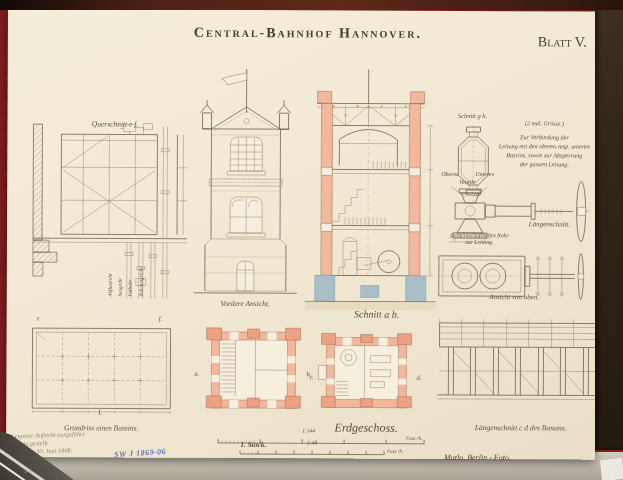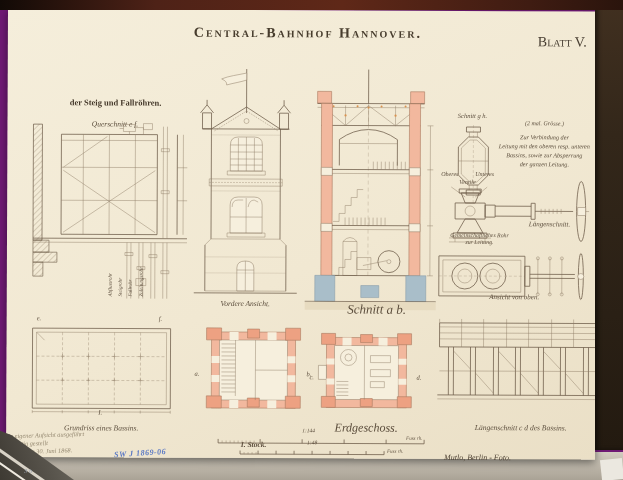--- a/index.html
+++ b/index.html
@@ -1,21 +1,21 @@
 <!DOCTYPE html>
 <html style="--ink: #6b5a47; --ink2: #8d7b64; --paper: #f1e8d2; --paper2: #f6efdd; --wall: #f2b89e; --wallDark: #eda182; --wallStroke: #a97a5f; --bluegray: #a9bec9; --blueInk: #5b79c4; --pencil: #93876f;"><head>
 <meta charset="utf-8">
 <style>
   :root{
     --ink:#6b5a47; --ink2:#8d7b64; --paper:#f1e8d2; --paper2:#f6efdd;
     --wall:#f2b89e; --wallDark:#eda182; --wallStroke:#a97a5f;
     --bluegray:#a9bec9; --blueInk:#5b79c4; --pencil:#93876f;
   }
   html,body{margin:0;padding:0;background:#333;}
-  .stage{position:relative;width:623px;height:480px;background:#701a75;overflow:hidden;
+  .stage{position:relative;width:623px;height:480px;background:#7f1d1d;overflow:hidden;
          font-family:"Liberation Serif",serif;}
   .stage>div,.stage>span{position:absolute;}
   .band-top{left:0;top:0;width:623px;height:10px;z-index:6;
     background:linear-gradient(90deg,#120a06,#4e2217 25%,#5f2818 55%,#3f1c12 85%,#2a140c);}
   .band-right{left:595px;top:0;width:28px;height:450px;z-index:5;
     background:linear-gradient(180deg,#413020 0%,#33271a 30%,#2a2015 70%,#231a10 100%);
     box-shadow:inset 3px 0 4px rgba(0,0,0,.5);}
   .bottom-strip{left:0;top:452px;width:623px;height:28px;z-index:1;
     background:linear-gradient(180deg,#d3cdc0,#a9a295);}
   .corner-white{left:601px;top:459px;width:22px;height:21px;background:#ebe8e0;z-index:3;transform:rotate(-6deg);}
@@ -55,21 +55,20 @@
 
 <div class="stage">
   <div class="bottom-strip"></div>
   <div class="corner-white"></div>
 
   <div class="sheet">
     <span class="t title ctr" style="left:130px;top:15px;width:340px;">Central-Bahnhof Hannover.</span>
     <span class="t blatt" style="left:530px;top:23px;">Blatt V.</span>
 
 
-    <span class="t head ctr" style="left:38px;top:88px;width:140px;">der Steig und Fallröhren.</span>
     <span class="t it ctr" style="left:55px;top:110px;width:105px;font-size:7.5px;">Querschnitt e f.</span>
 
     <svg style="left:24px;top:111px;width:158px;height:182px;" viewBox="0 0 158 182">
       <defs>
         <pattern id="h1" width="4" height="4" patternUnits="userSpaceOnUse" patternTransform="rotate(45)">
           <line x1="0" y1="0" x2="0" y2="4" stroke="#8d7b64" stroke-width="0.6"></line>
         </pattern>
       </defs>
       <rect x="2" y="4" width="9" height="116" fill="url(#h1)" stroke="#6b5a47" stroke-width=".7"></rect>
       <rect x="2" y="120" width="16" height="12" fill="url(#h1)" stroke="#6b5a47" stroke-width=".6"></rect>
@@ -236,21 +235,21 @@
       <rect x="10" y="206" width="20" height="26" class="fb"></rect>
       <rect x="101" y="206" width="20" height="26" class="fb"></rect>
       <rect x="56" y="216" width="18" height="12" class="fb"></rect>
       <line x1="0" y1="232" x2="131" y2="232" class="ln"></line>
       <rect x="0" y="232.5" width="131" height="8" fill="#e7dbc0" stroke="none"></rect>
       <g class="lt">
           <line x1="125" y1="56" x2="125" y2="206"></line>
           <path d="M122,56 h6 M122,100 h6 M122,156 h6 M122,206 h6"></path>
         </g>
     </svg>
-    <span class="t it ctr" style="left:315px;top:291px;width:110px;font-size:13px;">Schnitt a b.</span>
+    <span class="t it ctr" style="left:315px;top:298px;width:110px;font-size:10px;">Schnitt a b.</span>
 
     <span class="t it ctr" style="left:430px;top:101px;width:70px;font-size:6.5px;">Schnitt g h.</span>
     <svg style="left:439px;top:112px;width:54px;height:84px;" viewBox="0 0 54 84">
       <g class="ln">
         <rect x="20" y="4" width="14" height="5"></rect>
         <polygon points="12,24 22,14 32,14 42,24 42,52 32,62 22,62 12,52"></polygon>
         <rect x="20" y="67" width="14" height="5"></rect>
       </g>
       <g class="lt">
         <polygon points="15,25 23.5,17 30.5,17 39,25 39,51 30.5,59 23.5,59 15,51"></polygon>

